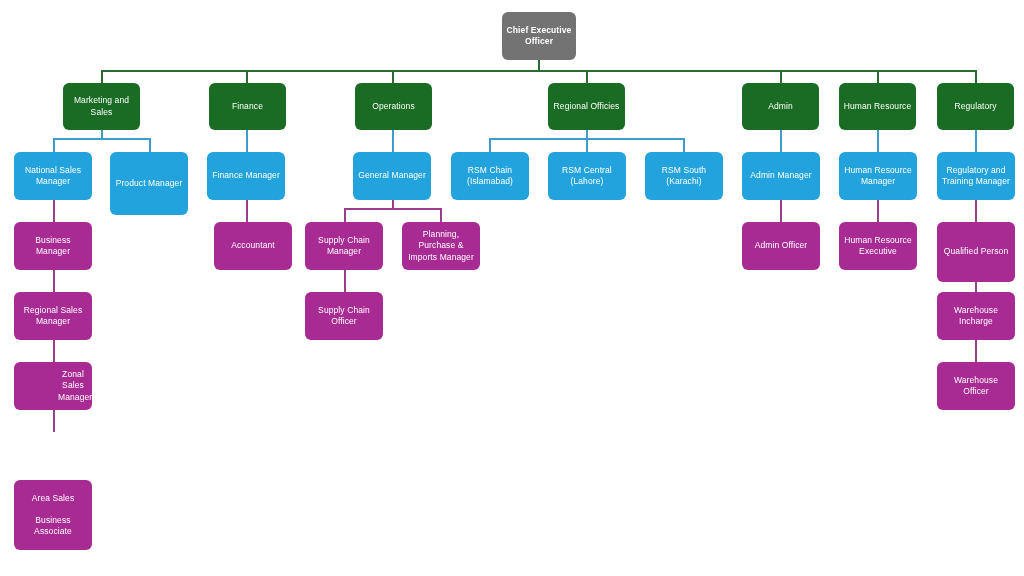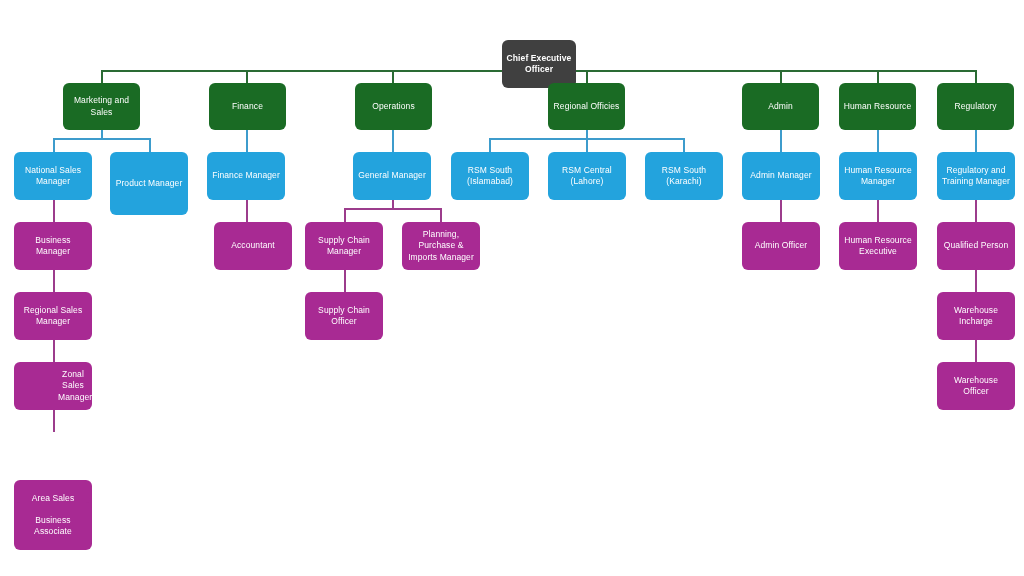--- a/index.html
+++ b/index.html
@@ -30,24 +30,23 @@
     line-height: 1.35;
     letter-spacing: 0.1px;
     padding: 2px 4px;
     z-index: 3;
   }
   .node span {
     display: block;
     width: 100%;
   }
   .lvl-ceo {
-    background: #404040;
+    background: #737373;
     font-weight: bold;
     font-size: 8.5px;
-    margin-top: 28px;
   }
   .lvl-dept {
     background: #1a6b24;
   }
   .lvl-mgr {
     background: #23a3dd;
   }
   .lvl-staff {
     background: #a82a93;
   }
@@ -158,21 +157,21 @@
   <div class="node lvl-mgr" style="left:110px; top:152px; width:78px; height:63px;">
     <span>Product Manager</span>
   </div>
   <div class="node lvl-mgr" style="left:207px; top:152px; width:78px; height:48px;">
     <span>Finance Manager</span>
   </div>
   <div class="node lvl-mgr" style="left:353px; top:152px; width:78px; height:48px;">
     <span>General Manager</span>
   </div>
   <div class="node lvl-mgr" style="left:451px; top:152px; width:78px; height:48px;">
-    <span>RSM South (Islamabad)</span>
+    <span>RSM Chain (Islamabad)</span>
   </div>
   <div class="node lvl-mgr" style="left:548px; top:152px; width:78px; height:48px;">
     <span>RSM Central (Lahore)</span>
   </div>
   <div class="node lvl-mgr" style="left:645px; top:152px; width:78px; height:48px;">
     <span>RSM South (Karachi)</span>
   </div>
   <div class="node lvl-mgr" style="left:742px; top:152px; width:78px; height:48px;">
     <span>Admin Manager</span>
   </div>
@@ -194,21 +193,21 @@
   </div>
   <div class="node lvl-staff" style="left:402px; top:222px; width:78px; height:48px;">
     <span>Planning, Purchase &amp; Imports Manager</span>
   </div>
   <div class="node lvl-staff" style="left:742px; top:222px; width:78px; height:48px;">
     <span>Admin Officer</span>
   </div>
   <div class="node lvl-staff" style="left:839px; top:222px; width:78px; height:48px;">
     <span>Human Resource Executive</span>
   </div>
-  <div class="node lvl-staff" style="left:937px; top:222px; width:78px; height:48px;">
+  <div class="node lvl-staff" style="left:937px; top:222px; width:78px; height:60px;">
     <span>Qualified Person</span>
   </div>
 
   <div class="node lvl-staff" style="left:14px; top:292px; width:78px; height:48px;">
     <span>Regional Sales Manager</span>
   </div>
   <div class="node lvl-staff" style="left:305px; top:292px; width:78px; height:48px;">
     <span>Supply Chain Officer</span>
   </div>
   <div class="node lvl-staff" style="left:937px; top:292px; width:78px; height:48px;">

